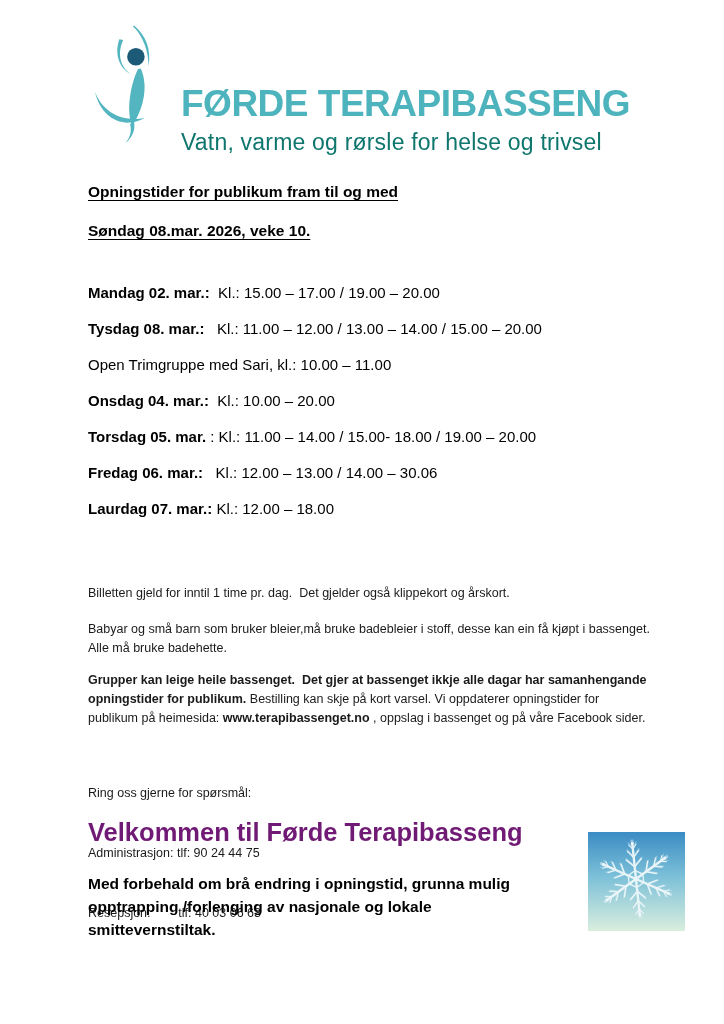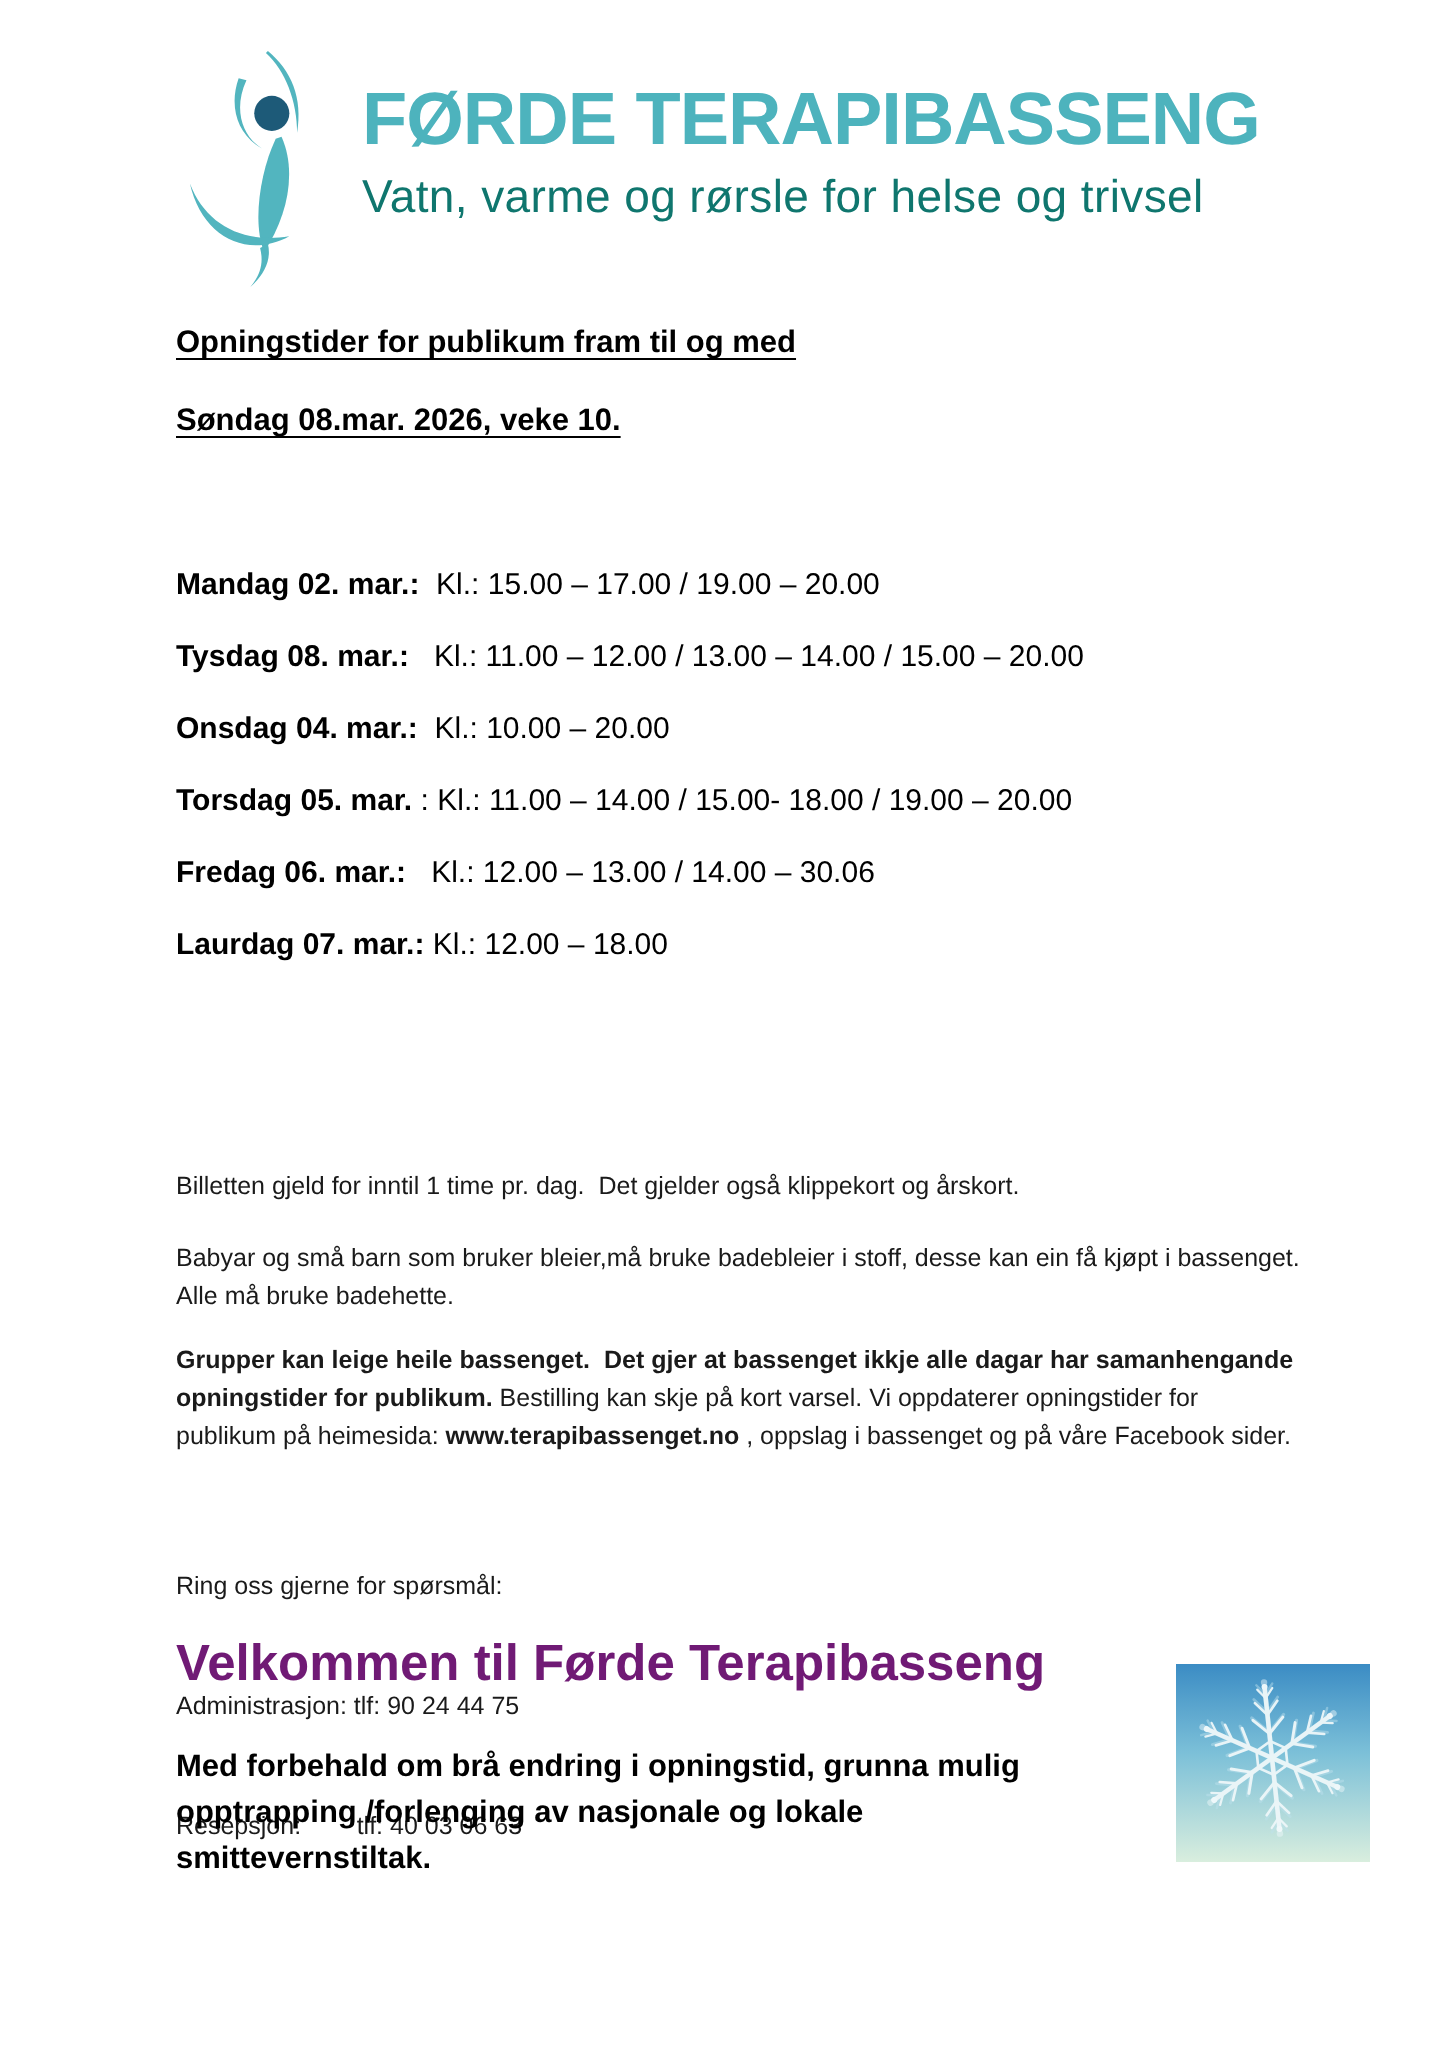--- a/index.html
+++ b/index.html
@@ -24,40 +24,42 @@
   }
   .logo-figure { width: 78px; height: 122px; flex: 0 0 auto; }
   .logo-textblock { margin-left: 10px; padding-top: 18px; }
   .logo-title {
     font-size: 37px;
     font-weight: bold;
     letter-spacing: -0.5px;
     color: #4db3bd;
     line-height: 1.1;
     white-space: nowrap;
+    margin-top: 44px;
   }
   .logo-tagline {
     margin-top: 4px;
     font-size: 23px;
     font-weight: normal;
     letter-spacing: 0.2px;
     color: #0f766e;
     white-space: nowrap;
   }
 
   
   .h-underline {
     position: absolute;
     left: 88px;
     font-size: 15.5px;
     font-weight: bold;
     color: #000;
     text-decoration: underline;
     text-underline-offset: 3px;
     white-space: pre-wrap;
+    margin-top: 20px;
   }
   #heading1 { top: 163px; }
   #heading2 { top: 202px; }
 
   
   .schedule {
     position: absolute;
     left: 88px;
     top: 275px;
     width: 560px;
@@ -152,20 +154,21 @@
       <div class="logo-tagline">Vatn, varme og rørsle for helse og trivsel</div>
     </div>
   </div>
 
   <div id="heading1" class="h-underline">Opningstider for publikum fram til og med</div>
   <div id="heading2" class="h-underline">Søndag 08.mar. 2026, veke 10.</div>
 
   <div class="schedule">
     <div class="schedule-line"><span class="day">Mandag 02. mar.:</span><span>  Kl.: 15.00 – 17.00 / 19.00 – 20.00</span></div>
     <div class="schedule-line"><span class="day">Tysdag 08. mar.:</span><span>   Kl.: 11.00 – 12.00 / 13.00 – 14.00 / 15.00 – 20.00</span></div>
+    <div class="schedule-line"><span class="day"></span><span>Open Trimgruppe med Sari, kl.: 10.00 – 11.00</span></div>
     <div class="schedule-line"><span class="day">Onsdag 04. mar.:</span><span>  Kl.: 10.00 – 20.00</span></div>
     <div class="schedule-line"><span class="day">Torsdag 05. mar.</span><span> : Kl.: 11.00 – 14.00 / 15.00- 18.00 / 19.00 – 20.00</span></div>
     <div class="schedule-line"><span class="day">Fredag 06. mar.:</span><span>   Kl.: 12.00 – 13.00 / 14.00 – 30.06</span></div>
     <div class="schedule-line"><span class="day">Laurdag 07. mar.:</span><span> Kl.: 12.00 – 18.00</span></div>
   </div>
 
   <div id="ticket-info" class="finetext">Billetten gjeld for inntil 1 time pr. dag.  Det gjelder også klippekort og årskort.</div>
 
   <div id="baby-rules" class="finetext">Babyar og små barn som bruker bleier,må bruke badebleier i stoff, desse kan ein få kjøpt i bassenget. Alle må bruke badehette.</div>
 

